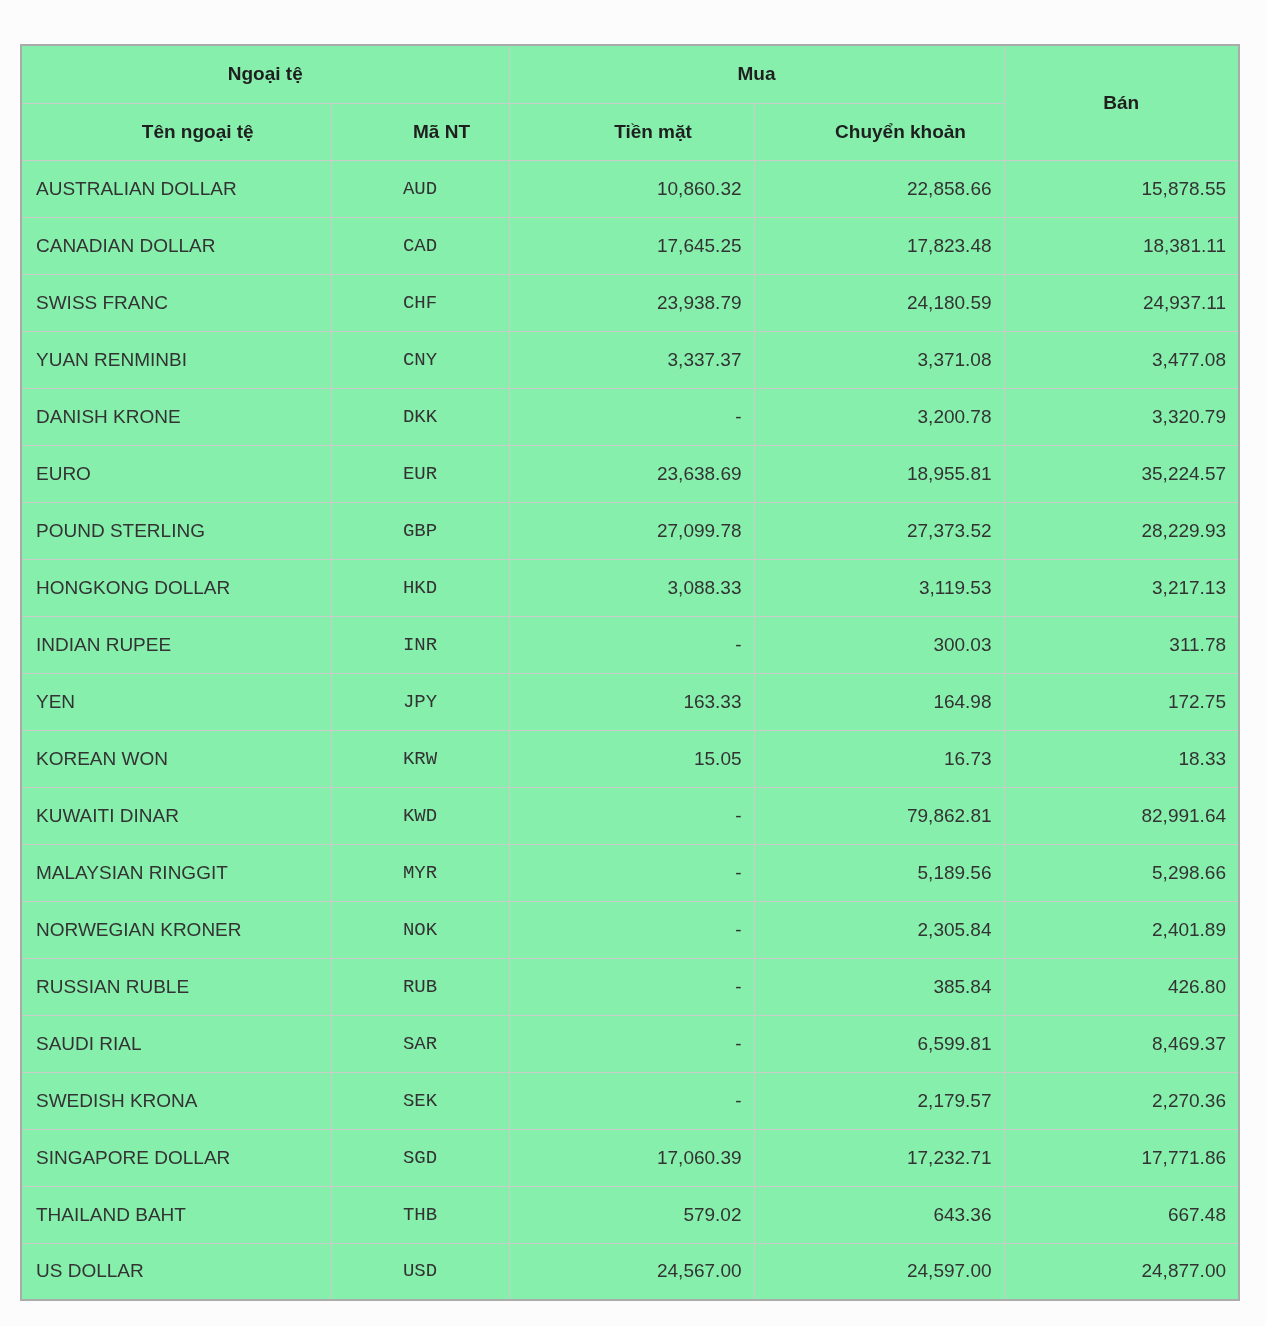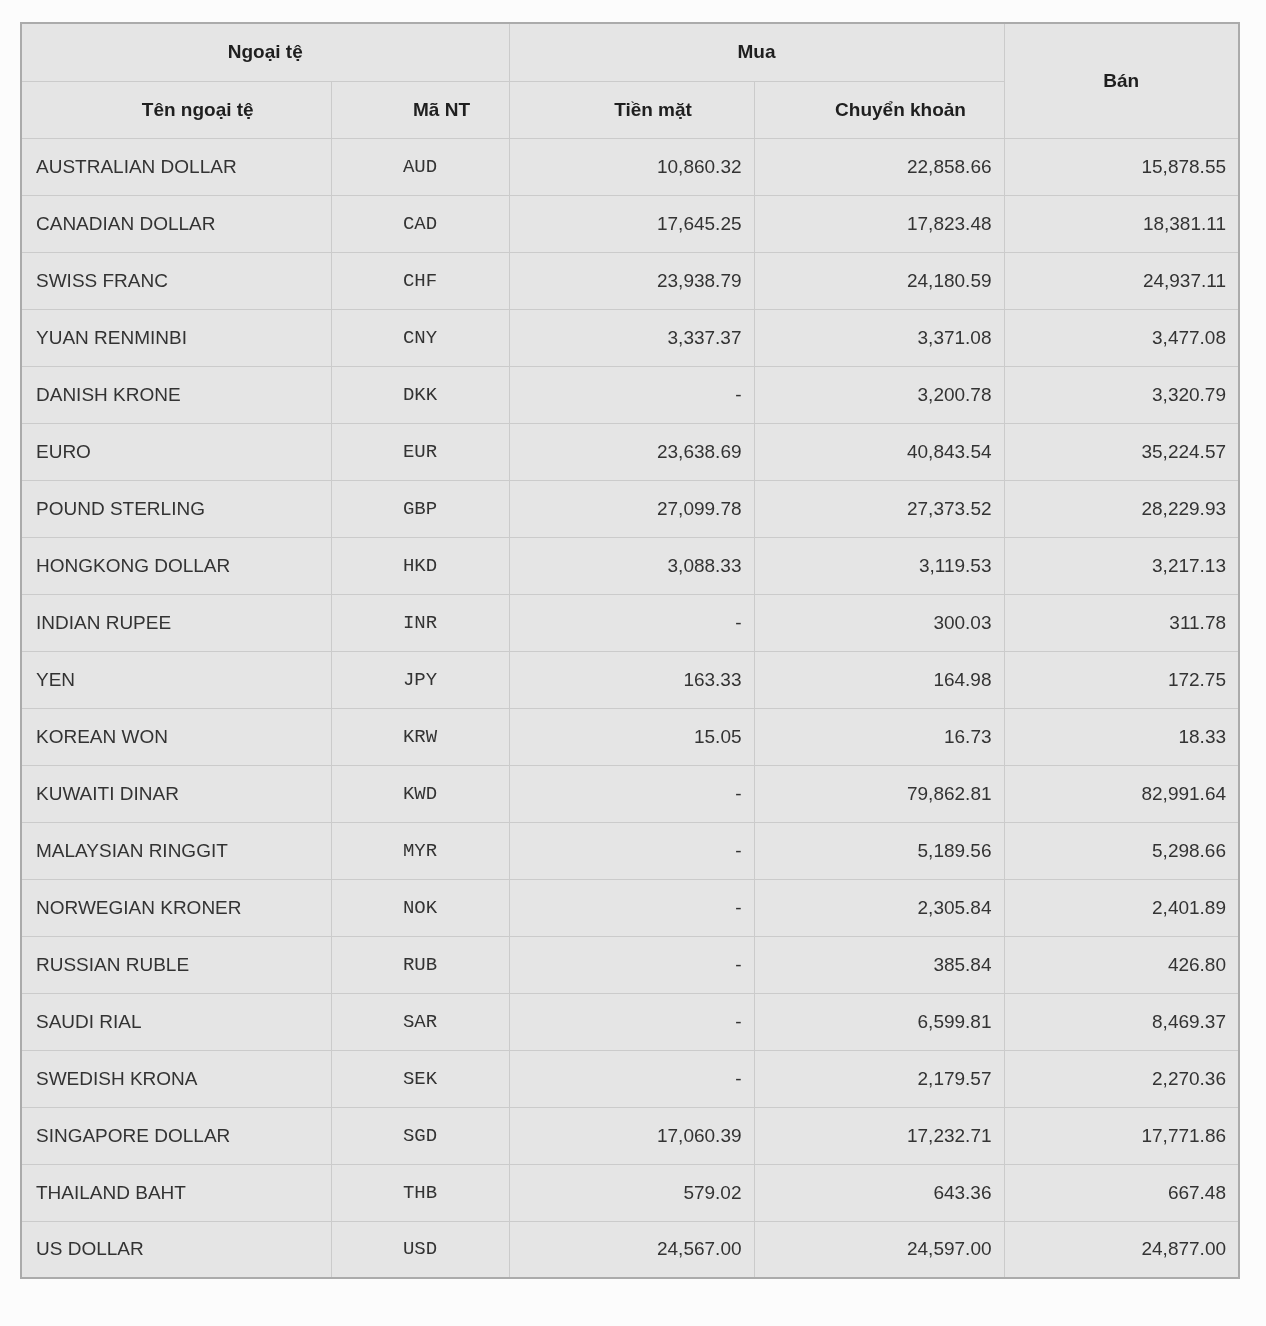--- a/index.html
+++ b/index.html
@@ -8,22 +8,22 @@
     background: #fcfcfc;
     width: 1266px;
     height: 1326px;
     overflow: hidden;
     font-family: "Liberation Sans", sans-serif;
   }
   .rates-table {
     border-collapse: collapse;
     table-layout: fixed;
     width: 1218px;
-    margin: 22px 0 0 20px;
-    background: #e5e5e5;
+    margin: 44px 0 0 20px;
+    background: #86efac;
     border: 2px solid #ababab;
   }
   .rates-table th,
   .rates-table td {
     border: 1px solid #cbcbcb;
     font-size: 19px;
     overflow: hidden;
     white-space: nowrap;
     box-sizing: border-box;
   }
@@ -110,21 +110,21 @@
     <td class="cell-name">DANISH KRONE</td>
     <td class="cell-code">DKK</td>
     <td class="cell-num">-</td>
     <td class="cell-num">3,200.78</td>
     <td class="cell-num">3,320.79</td>
   </tr>
       <tr>
     <td class="cell-name">EURO</td>
     <td class="cell-code">EUR</td>
     <td class="cell-num">23,638.69</td>
-    <td class="cell-num">40,843.54</td>
+    <td class="cell-num">18,955.81</td>
     <td class="cell-num">35,224.57</td>
   </tr>
       <tr>
     <td class="cell-name">POUND STERLING</td>
     <td class="cell-code">GBP</td>
     <td class="cell-num">27,099.78</td>
     <td class="cell-num">27,373.52</td>
     <td class="cell-num">28,229.93</td>
   </tr>
       <tr>

